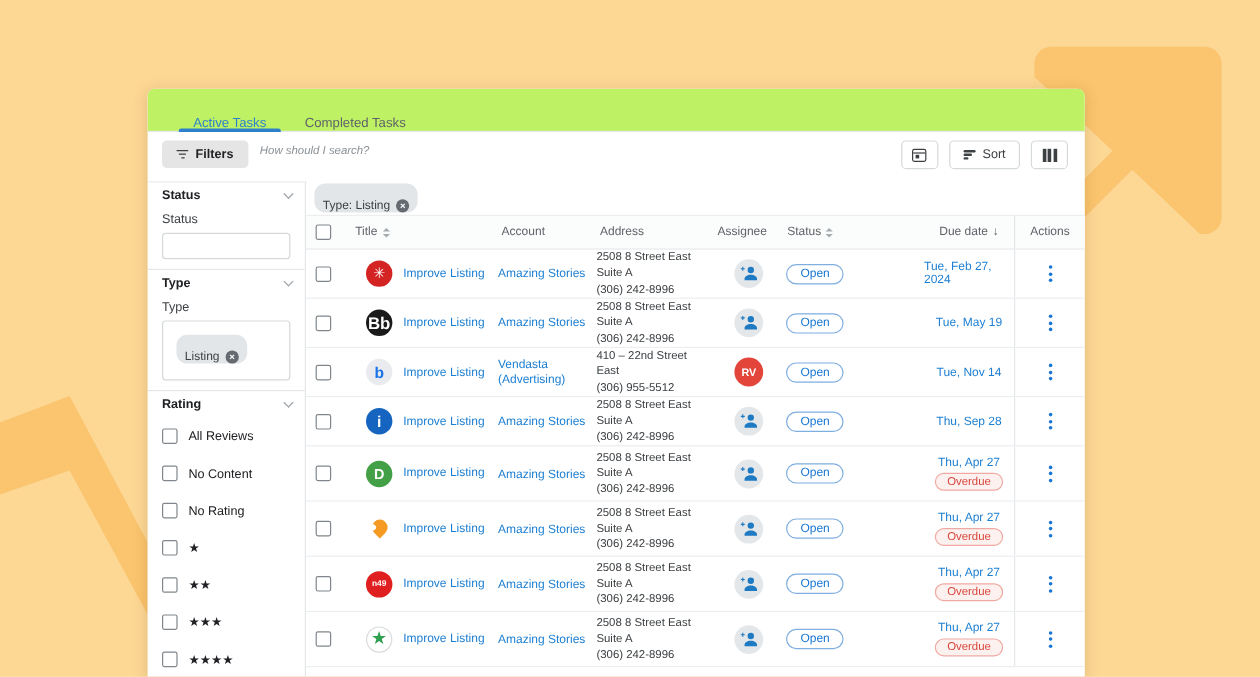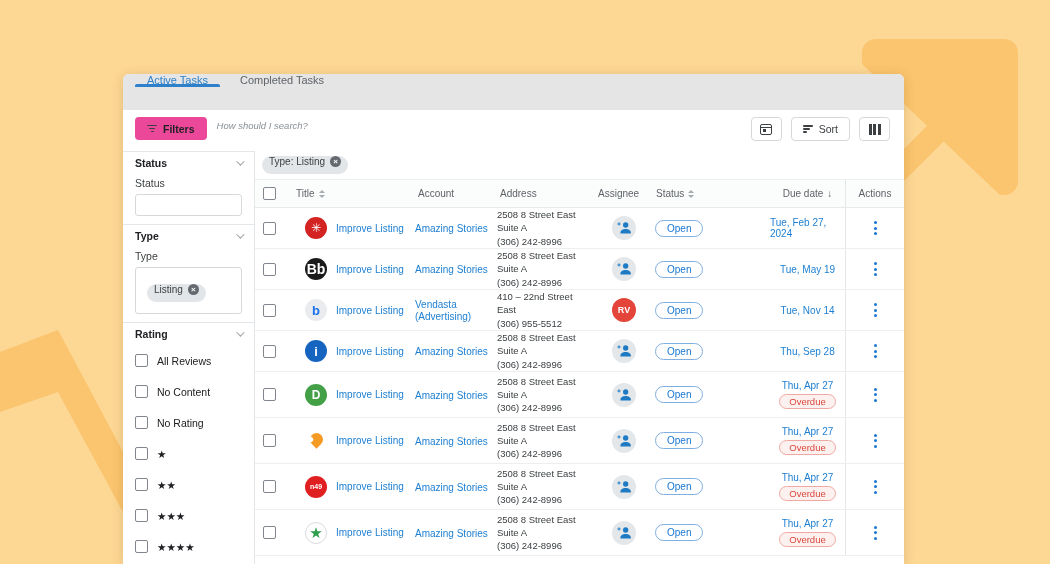--- a/index.html
+++ b/index.html
@@ -5,28 +5,28 @@
   * { margin:0; padding:0; box-sizing:border-box; }
   html,body { width:1050px; height:564px; overflow:hidden; }
   body { font-family:"Liberation Sans","DejaVu Sans",sans-serif; background:#FDD794; position:relative; }
   svg.bgdeco { position:absolute; inset:0; }
 
   .card { position:absolute; left:123px; top:74px; width:781px; height:490px;
           background:#fff; border-radius:6px 6px 0 0; box-shadow:0 2px 12px rgba(90,60,0,.18);
           display:flex; flex-direction:column; overflow:hidden; }
 
   
-  .tabbar { height:36px; background:#e5e5e5; border-bottom:1px solid #E3E6E8; display:flex; align-items:flex-start; padding-left:8px; flex:none; }
+  .tabbar { height:36px; background:#bef264; border-bottom:1px solid #E3E6E8; display:flex; align-items:flex-end; padding-left:22px; flex:none; }
   .tab { display:flex; align-items:center; padding:0 16px; font-size:11px; color:#5F6368; cursor:pointer; position:relative; }
   .tab.active { color:#2D80C9; }
   .tab.active::after { content:""; position:absolute; left:4px; right:4px; bottom:-1px; height:3px; background:#2D80C9; border-radius:2px 2px 0 0; }
 
   
   .toolbar { height:41px; display:flex; align-items:flex-start; padding:7px 14px 0 12px; flex:none; }
-  .filters-btn { display:flex; align-items:center; gap:6px; background:#ec4899; border:none; border-radius:4px;
+  .filters-btn { display:flex; align-items:center; gap:6px; background:#e5e5e5; border:none; border-radius:4px;
                  height:23px; padding:0 12px; font-size:10.5px; font-weight:bold; color:#202124; cursor:pointer; }
   .funnel { display:flex; flex-direction:column; align-items:center; gap:1.5px; }
   .funnel i { display:block; height:1.5px; background:#3C4043; border-radius:1px; }
   .funnel i:nth-child(1){width:10px} .funnel i:nth-child(2){width:6px} .funnel i:nth-child(3){width:3px}
   .search-wrap { margin-left:10px; width:146px; }
   .search-box { display:flex; align-items:center; border-bottom:1px solid #D5D9DC; height:21px; }
   .search-box input { border:none; outline:none; flex:1; font-size:10.5px; color:#3C4043; font-family:inherit; }
   .search-box input::placeholder { color:#9AA0A6; }
   .mag { position:relative; width:12px; height:12px; flex:none; }
   .mag::before { content:""; position:absolute; left:1px; top:1px; width:7px; height:7px; border:1.4px solid #5F6368; border-radius:50%; }
@@ -48,21 +48,21 @@
   
   .cbody { flex:1; display:flex; min-height:0; }
   .sidebar { width:132px; flex:none; border-right:1px solid #E4E7EA; overflow:hidden; }
   .side-section { border-top:1px solid #E4E7EA; }
   .side-head { display:flex; align-items:center; justify-content:space-between; padding:0 12px; height:22px; font-size:10.5px; font-weight:bold; color:#202124; cursor:pointer; }
   .chev { width:6px; height:6px; border-right:1.5px solid #9AA0A6; border-bottom:1.5px solid #9AA0A6; transform:rotate(45deg) translateY(-2px); }
   .side-body { padding:3px 12px 8px; }
   .side-label { font-size:10.5px; color:#3C4043; margin-bottom:5px; }
   .side-input { width:100%; height:22px; border:1px solid #D5D9DC; border-radius:3px; outline:none; font-size:10px; padding:0 6px; font-family:inherit; }
   .chipbox { width:100%; min-height:40px; border:1px solid #D5D9DC; border-radius:3px; padding:11px; }
-  .chip { display:inline-flex; align-items:flex-start; gap:5px; background:#E3E6E9; border-radius:9px; height:18px; padding:0 7px; font-size:10px; color:#3C4043; }
+  .chip { display:inline-flex; align-items:flex-end; gap:5px; background:#E3E6E9; border-radius:9px; height:24px; padding:0 7px; font-size:10px; color:#3C4043; }
   .xcirc { width:11px; height:11px; border-radius:50%; background:#646A70; color:#fff; font-size:8px; line-height:11px; text-align:center; font-weight:bold; cursor:pointer; }
   .checklist { list-style:none; }
   .checklist li { display:flex; align-items:center; gap:9px; height:31px; padding-left:12px; font-size:10.5px; color:#202124; }
   .cb { width:13px; height:13px; border:1.5px solid #80868B; border-radius:2px; background:#fff; flex:none; cursor:pointer; }
 
   
   .main { flex:1; min-width:0; display:flex; flex-direction:column; }
   .chiprow { height:28px; display:flex; align-items:center; padding-left:7px; flex:none; }
   .tgrid { display:grid; grid-template-columns:36px 124px 82px 98px 58px 117px 75px 59px; align-items:center; }
   .thead { height:29px; background:#FBFCFC; border-top:1px solid #ECEEF0; border-bottom:1px solid #E7E9EB; font-size:10px; color:#5F6368; }

